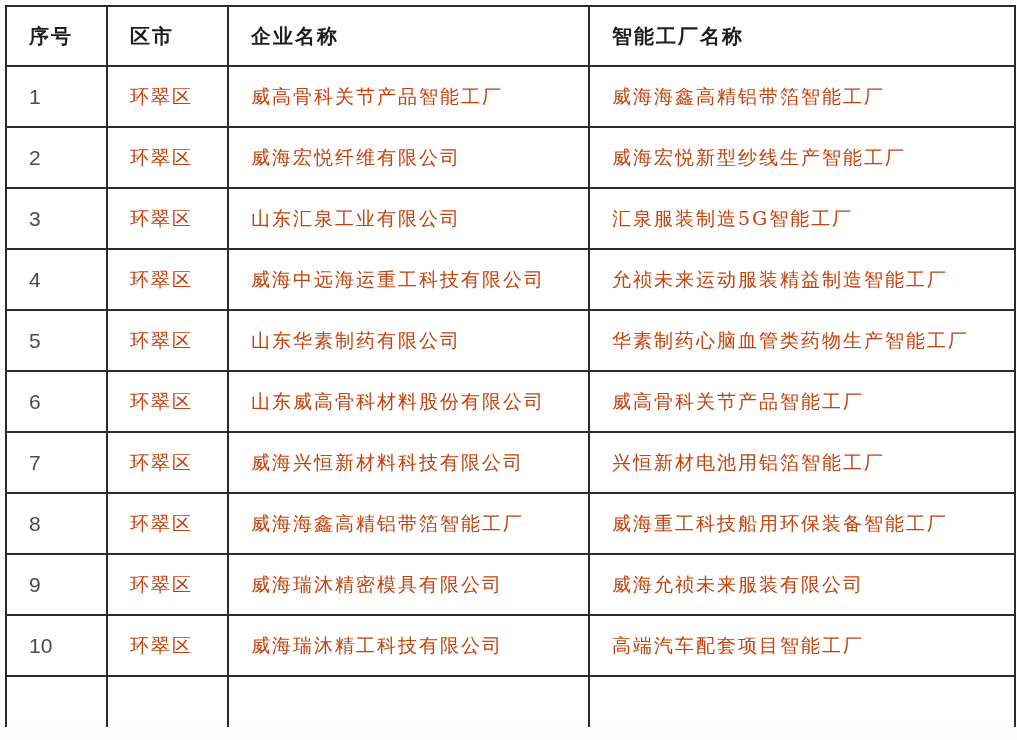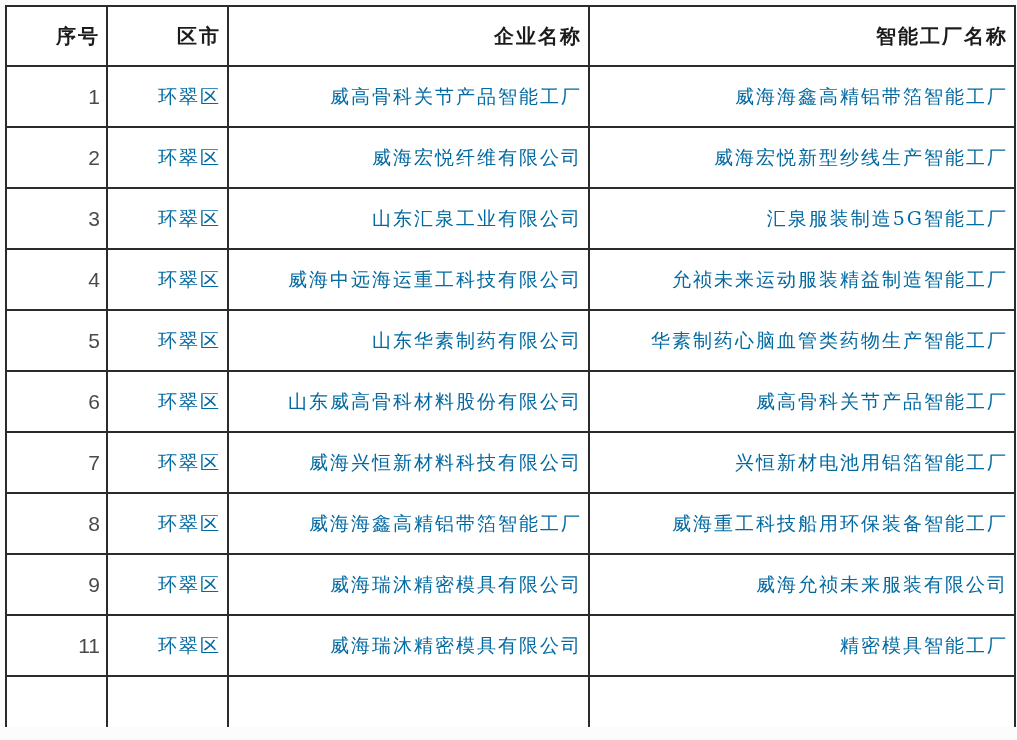--- a/index.html
+++ b/index.html
@@ -21,39 +21,39 @@
     left: 5px;
     top: 5px;
     width: 1009px;
     border-collapse: collapse;
     table-layout: fixed;
     background: #ffffff;
   }
   table.factory-table th,
   table.factory-table td {
     border: 2px solid #2b2b2b;
-    text-align: right;
+    text-align: left;
     vertical-align: middle;
-    padding: 0 6px;
+    padding: 0 22px;
     overflow: hidden;
     white-space: nowrap;
   }
   table.factory-table th {
     height: 58px;
     font-family: "Liberation Sans", sans-serif;
     font-weight: bold;
     font-size: 20px;
     color: #1c1c1c;
     letter-spacing: 2px;
   }
   table.factory-table td {
     height: 59px;
     font-family: "DejaVu Serif", "Liberation Serif", serif;
     font-size: 19px;
-    color: #0369a1;
+    color: #c2410c;
     letter-spacing: 2px;
   }
   table.factory-table td.cell-index {
     font-family: "Liberation Sans", sans-serif;
     font-size: 21px;
     color: #4a4a4a;
     letter-spacing: 0;
   }
   table.factory-table tbody.partial tr td {
     height: 50px;
@@ -128,24 +128,24 @@
       <td class="cell-company">威海海鑫高精铝带箔智能工厂</td>
       <td class="cell-factory">威海重工科技船用环保装备智能工厂</td>
     </tr>
         <tr>
       <td class="cell-index">9</td>
       <td class="cell-district">环翠区</td>
       <td class="cell-company">威海瑞沐精密模具有限公司</td>
       <td class="cell-factory">威海允祯未来服装有限公司</td>
     </tr>
         <tr>
-      <td class="cell-index">11</td>
+      <td class="cell-index">10</td>
       <td class="cell-district">环翠区</td>
-      <td class="cell-company">威海瑞沐精密模具有限公司</td>
-      <td class="cell-factory">精密模具智能工厂</td>
+      <td class="cell-company">威海瑞沐精工科技有限公司</td>
+      <td class="cell-factory">高端汽车配套项目智能工厂</td>
     </tr>
       </tbody>
     <tbody class="partial">
       <tr>
         <td></td>
         <td></td>
         <td></td>
         <td></td>
       </tr>
     </tbody>

